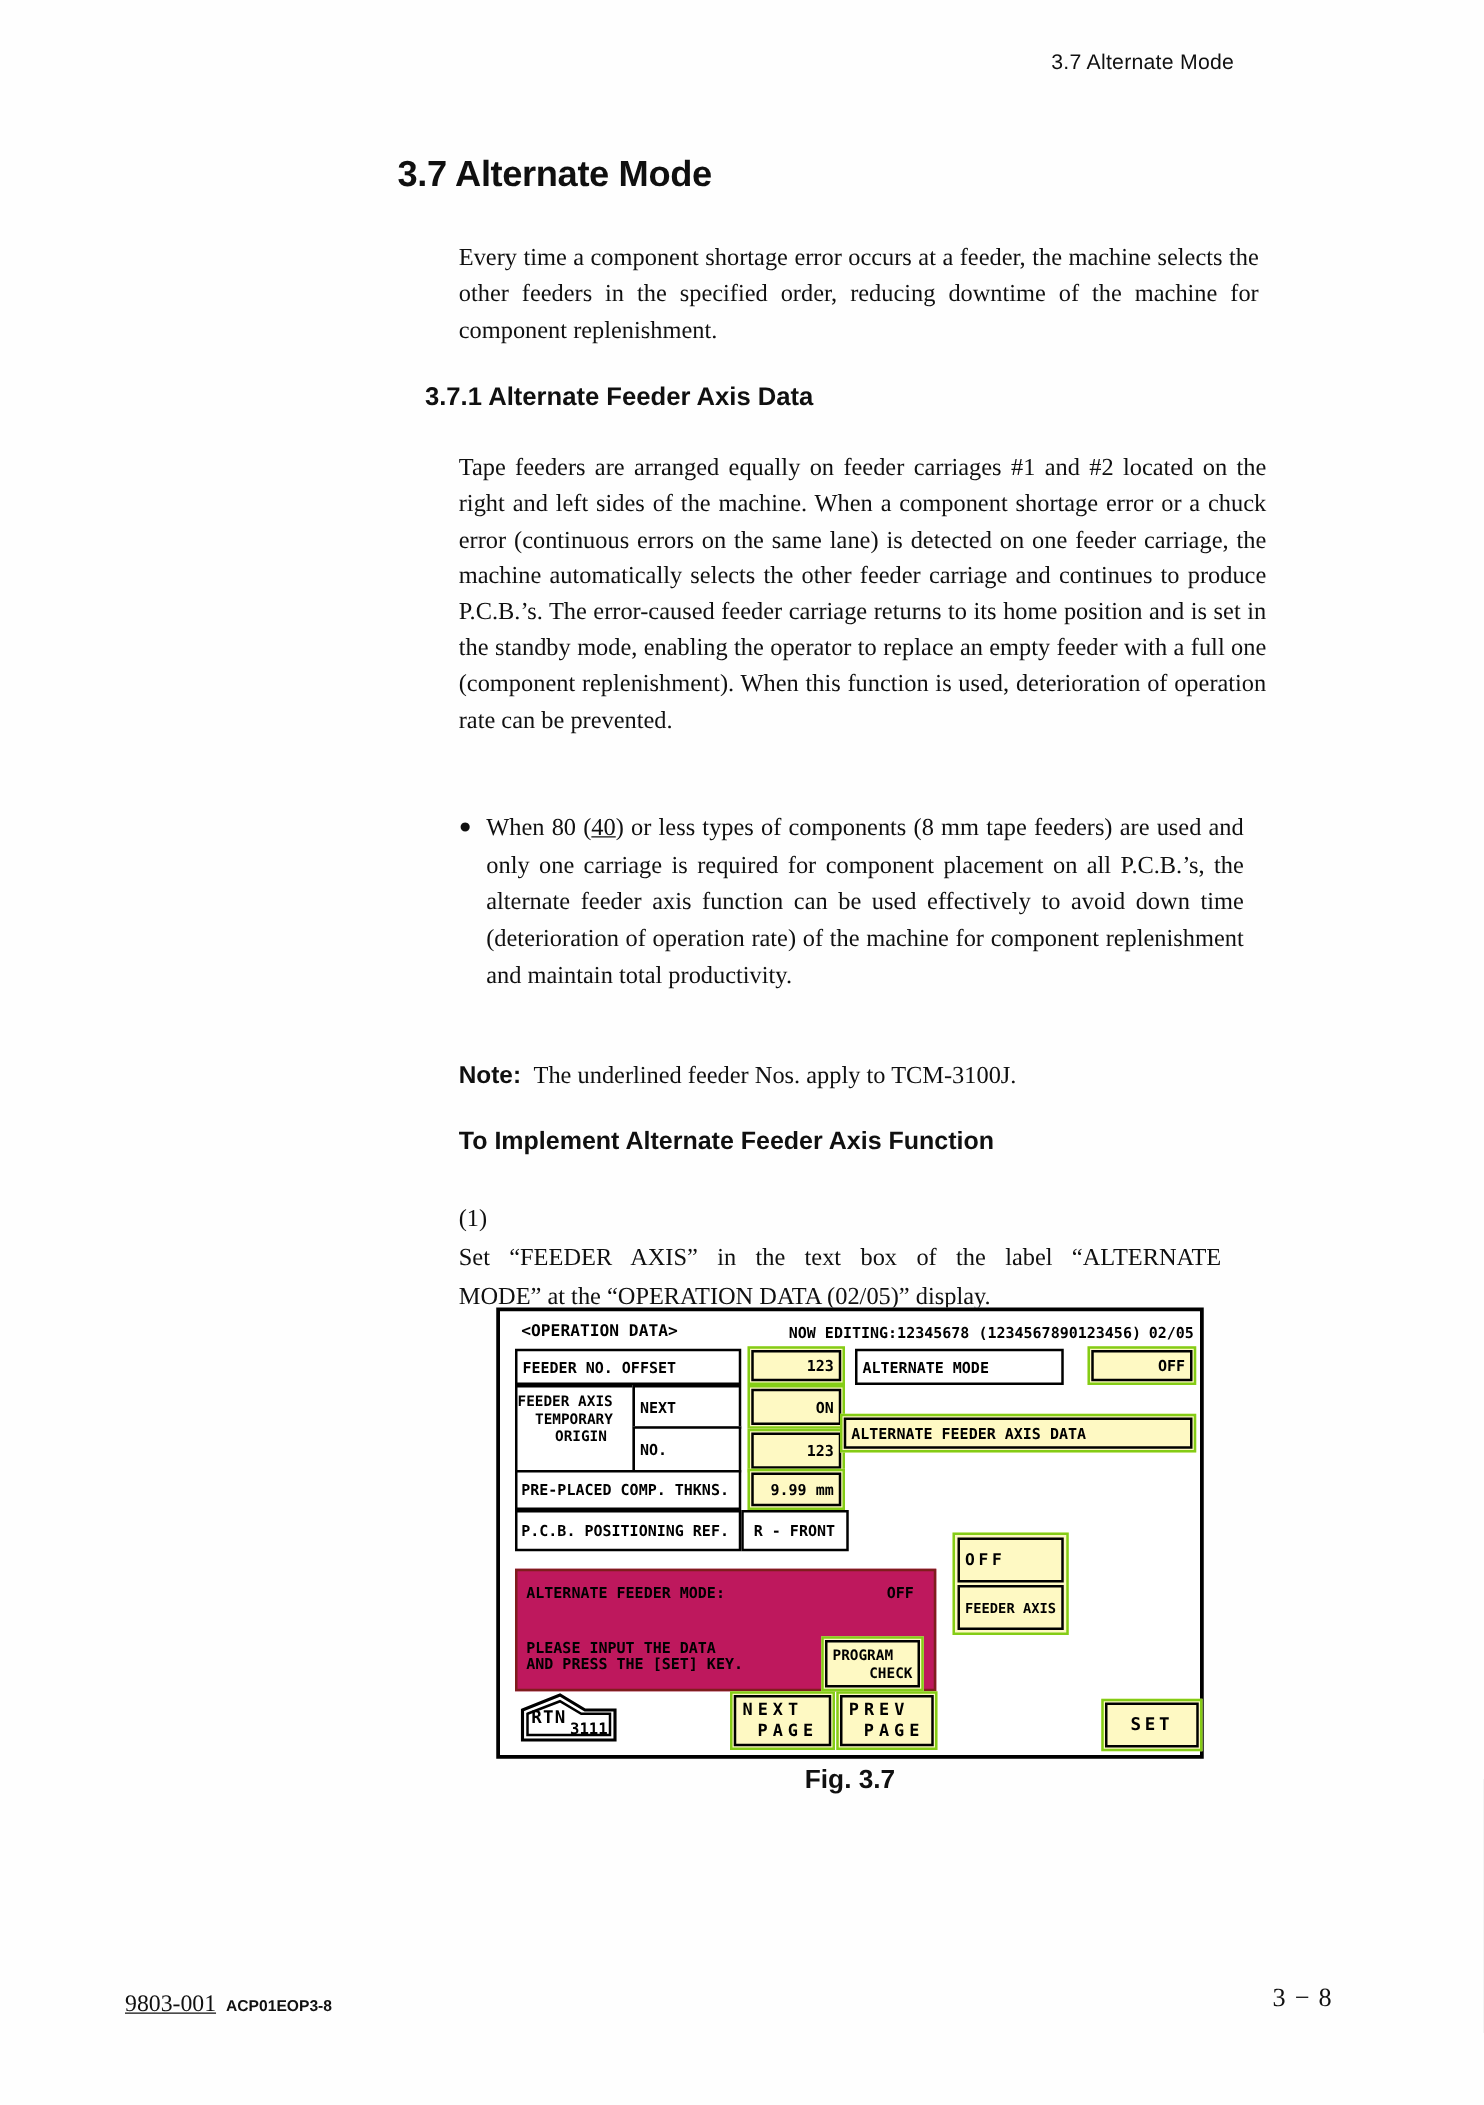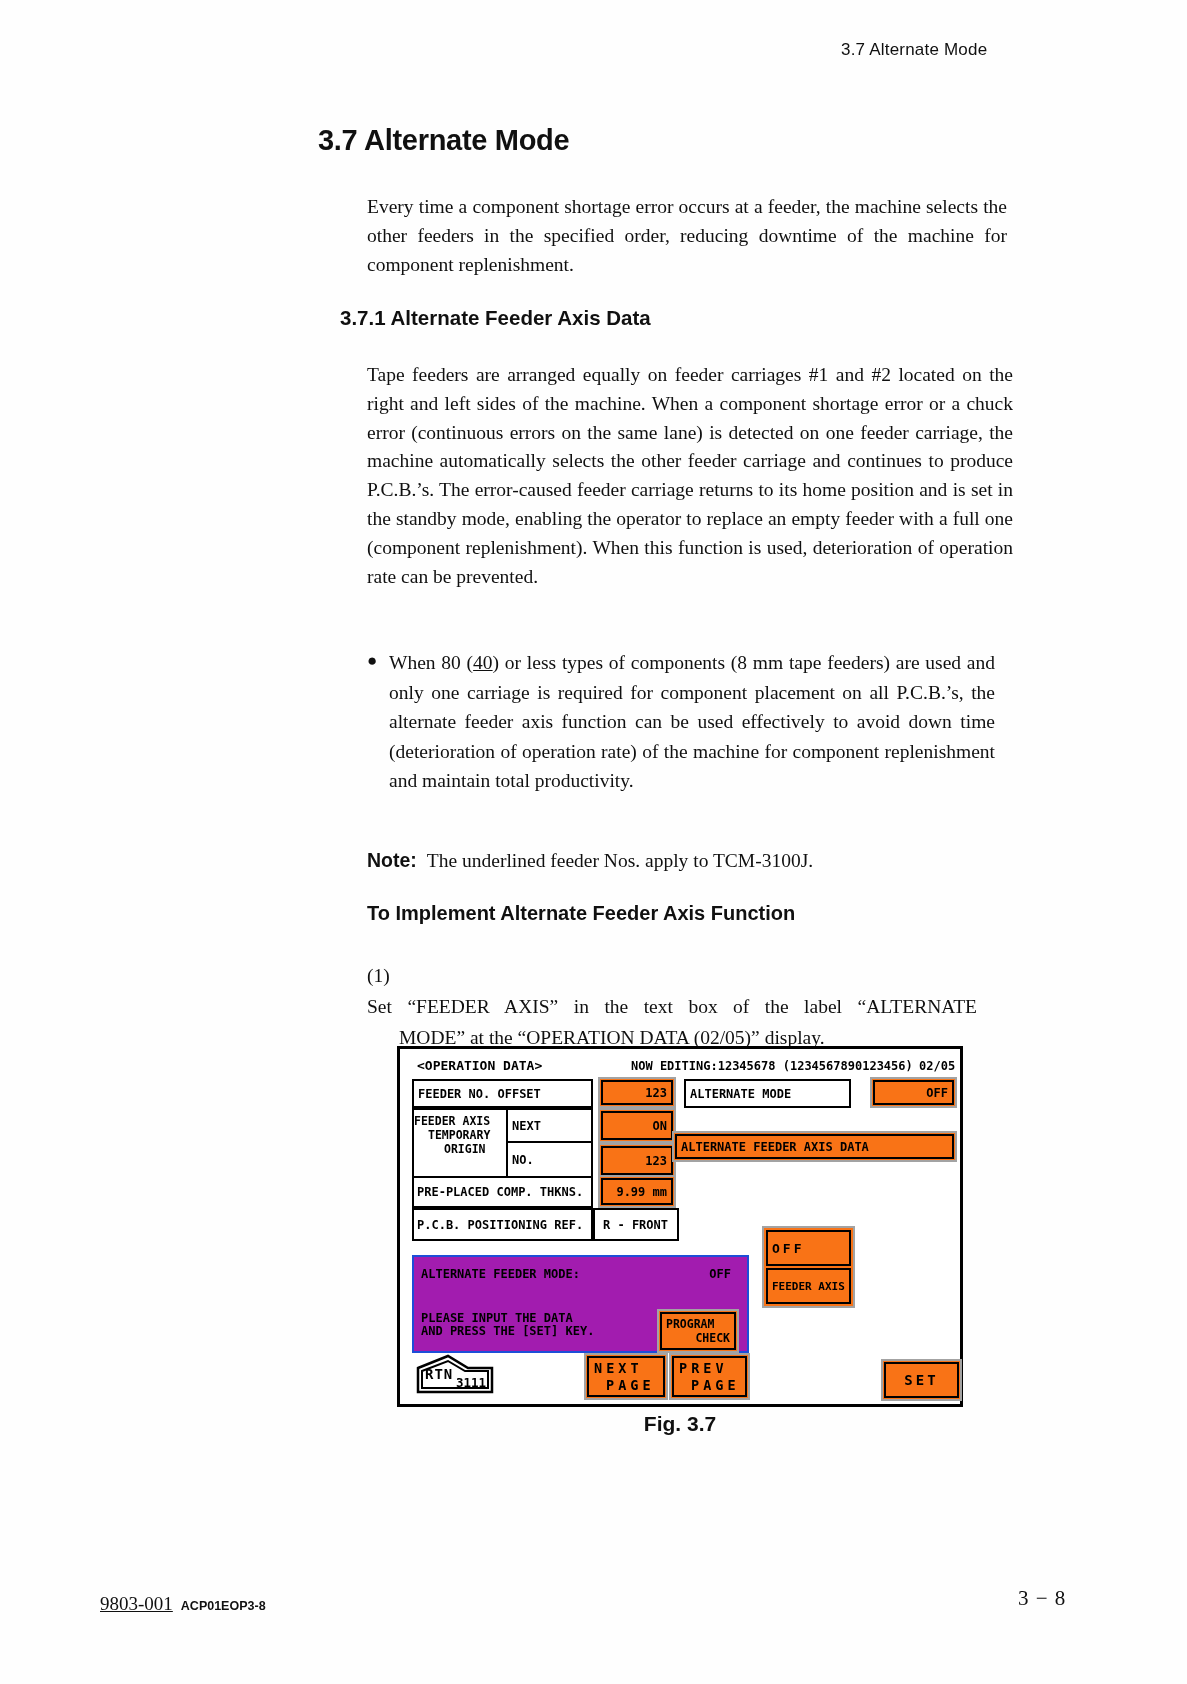--- a/index.html
+++ b/index.html
@@ -20,47 +20,47 @@
   .bullet { top:648px; left:367px; width:628px; font-size:19.5px; line-height:29.5px; text-align:justify; padding-left:22px; }
   .bullet .marker { position:absolute; left:0; top:-2px; font-size:17px; }
   .u40 { text-decoration:underline; }
   .note { top:849px; left:367px; font-size:19.5px; white-space:nowrap; }
   .note .nlab { font-family:"Liberation Sans", sans-serif; font-weight:bold; font-size:19.5px; margin-right:10px; }
   .h3 { top:902px; left:367px; font-size:20px; font-weight:bold; }
   .step { top:960px; left:367px; width:650px; font-size:19.5px; line-height:31px; }
   .step .num { position:absolute; left:0; top:0; }
   .step .lines { margin-left:37px; }
   .step .l1 { display:block; width:610px; text-align:justify; text-align-last:justify; }
-  .step .l2 { display:block;margin-left:32px; }
+  .step .l2 { display:block; }
 
   
   .fig {
     top:1046px; left:397px; width:566px; height:361px;
     border:3px solid #000; background:#fff;
     font-family:"DejaVu Sans Mono", monospace; font-weight:bold;
     font-size:12px; color:#000;
   }
   .fig * { white-space:nowrap; }
   .scr-title { left:17px; top:9px; font-size:13px; }
   .scr-edit  { left:231px; top:10px; font-size:12px; }
   .scr-page  { left:519px; top:10px; font-size:12px; }
 
   .cell { position:absolute; border:2px solid #000; background:#fff;
           display:flex; align-items:center; padding-left:4px; }
-  .dbx  { position:absolute; border:2px solid #a3a3a3; background:#f97316; padding:1px; }
+  .dbx  { position:absolute; border:2px solid #84cc16; background:#fef9c3; padding:1px; }
   .dbx-in { border:2px solid #000; width:100%; height:100%;
             display:flex; align-items:center; padding:0 4px; }
   .dbx-in.right { justify-content:flex-end; }
 
   .grp { display:block; padding:4px 0 0 0; line-height:14px; }
   .grp span { display:block; }
   .grp .g2 { padding-left:14px; }
   .grp .g3 { padding-left:30px; }
 
-  .msg { position:absolute; border:2px solid #1d4ed8; background:#a21caf; }
+  .msg { position:absolute; border:2px solid #7f1d1d; background:#be185d; }
   .msg .m-lab { position:absolute; left:7px; top:10px; }
   .msg .m-val { position:absolute; right:16px; top:10px; }
   .msg .m-p1  { position:absolute; left:7px; top:55px; line-height:13px; }
   .msg .m-p2  { position:absolute; left:7px; top:68px; line-height:13px; }
 
   .btn-rel { position:relative; padding:0; }
   .pc-1 { position:absolute; left:4px; top:3px; font-size:11.5px; }
   .pc-2 { position:absolute; right:4px; bottom:3px; font-size:11.5px; }
   .np-1 { position:absolute; left:5px; top:2px;  font-size:13.5px; letter-spacing:4px; }
   .np-2 { position:absolute; left:17px; bottom:2px; font-size:13.5px; letter-spacing:4px; }

